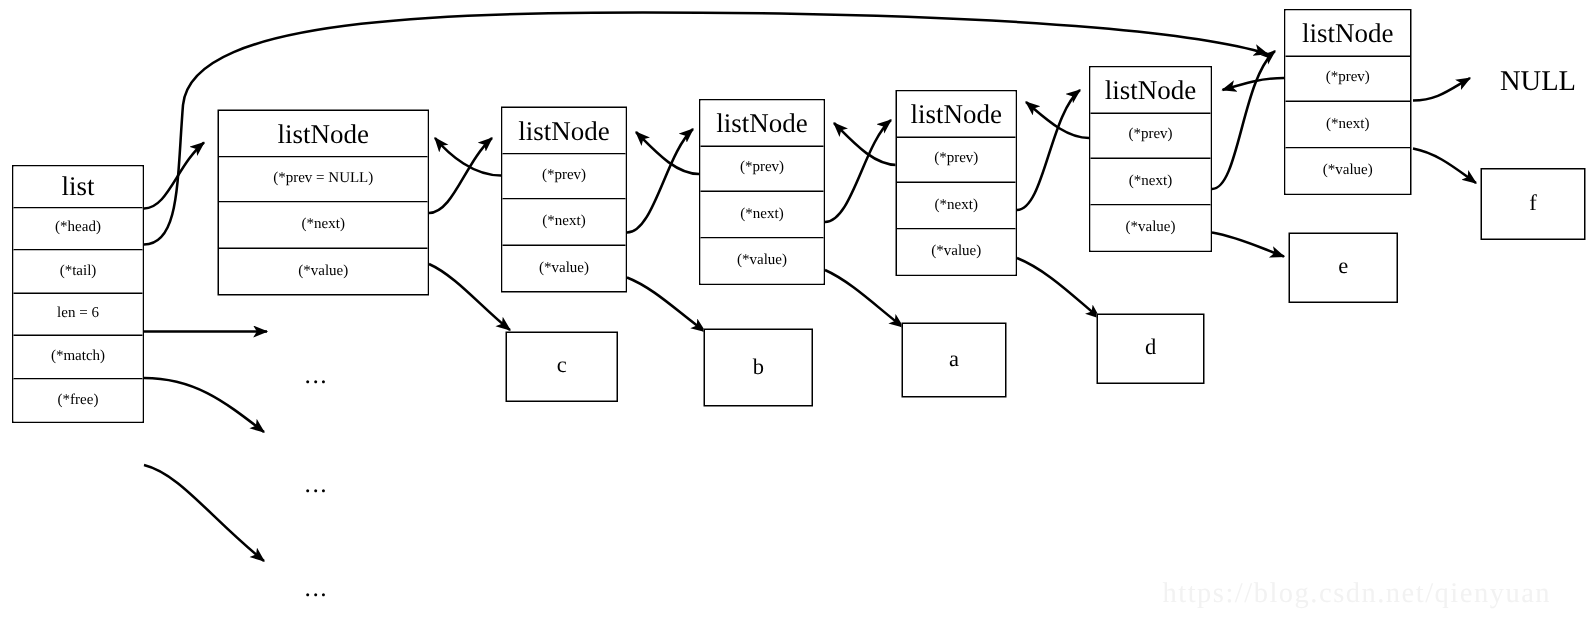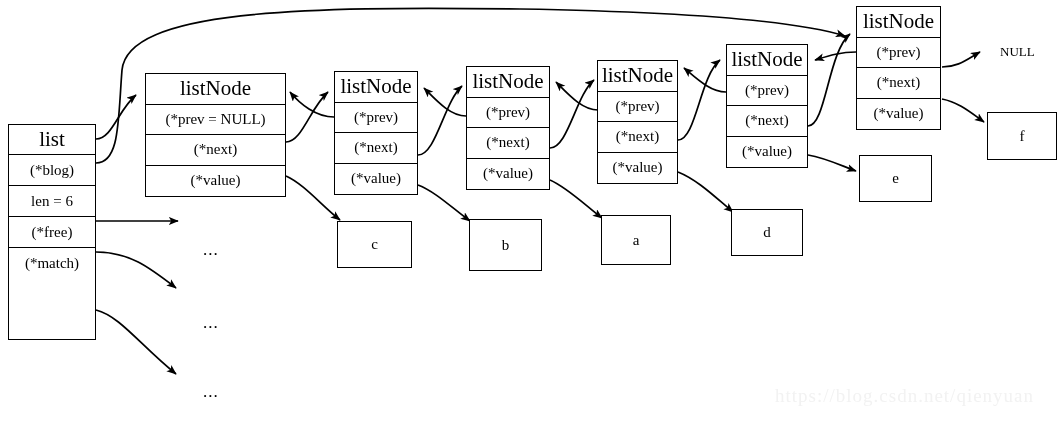--- a/index.html
+++ b/index.html
@@ -34,39 +34,39 @@
     flex-direction:column;
   }
   .cell{
     box-sizing:border-box;
     display:flex;
     align-items:center;
     justify-content:center;
     border-bottom:1.6px solid #000;
     background:#fff;
     white-space:nowrap;
-    font-size:15px;
+    font-size:10px;
     line-height:1;
   }
   .cell:last-child{ border-bottom:none;font-family:Liberation Serif, serif; }
-  .cell.title{ font-size:21px; }
+  .cell.title{ font-size:18px; }
   .valbox{
     position:absolute;
     box-sizing:border-box;
     border:1.6px solid #000;
     background:#fff;
     display:flex;
     align-items:center;
     justify-content:center;
     font-size:15px;
     z-index:3;
   }
   .nulllabel{
     position:absolute;
-    font-size:13px;
+    font-size:19px;
     z-index:3;
     white-space:nowrap;
   }
   .ellipsis{
     position:absolute;
     font-size:17px;
     letter-spacing:1px;
     z-index:3;
     color:#000;
   }
@@ -134,26 +134,27 @@
       <path d="M856,52 C840,52 828,56 815,60"></path>
 
       <path d="M808,155 C826,158 842,166 856,171"></path>
 
       <path d="M942,67 C958,67 966,60 980,52"></path>
 
       <path d="M942,99 C958,102 970,112 984,122"></path>
     </g>
   </svg>
 
-  <div class="box struct" style="left:8px; top:124px; width:88px; height:216px;">
+  <div class="box struct" style="left:8px; top:110px; width:88px; height:172px;">
     <div class="cell title" style="height:30px;">list</div>
-    <div class="cell" style="height:31px;">(*blog)</div>
+    <div class="cell" style="height:31px;">(*head)</div>
+    <div class="cell" style="height:31px;">(*tail)</div>
     <div class="cell" style="height:31px;">len = 6</div>
+    <div class="cell" style="height:31px;">(*match)</div>
     <div class="cell" style="height:31px;">(*free)</div>
-    <div class="cell" style="height:31px;">(*match)</div>
   </div>
 
   <div class="box struct" style="left:145px; top:73px; width:141px; height:124px;">
     <div class="cell title" style="height:31px;">listNode</div>
     <div class="cell" style="height:31px;">(*prev = NULL)</div>
     <div class="cell" style="height:31px;">(*next)</div>
     <div class="cell" style="height:31px;">(*value)</div>
   </div>
 
   <div class="box struct" style="left:334px; top:71px; width:84px; height:124px;">

